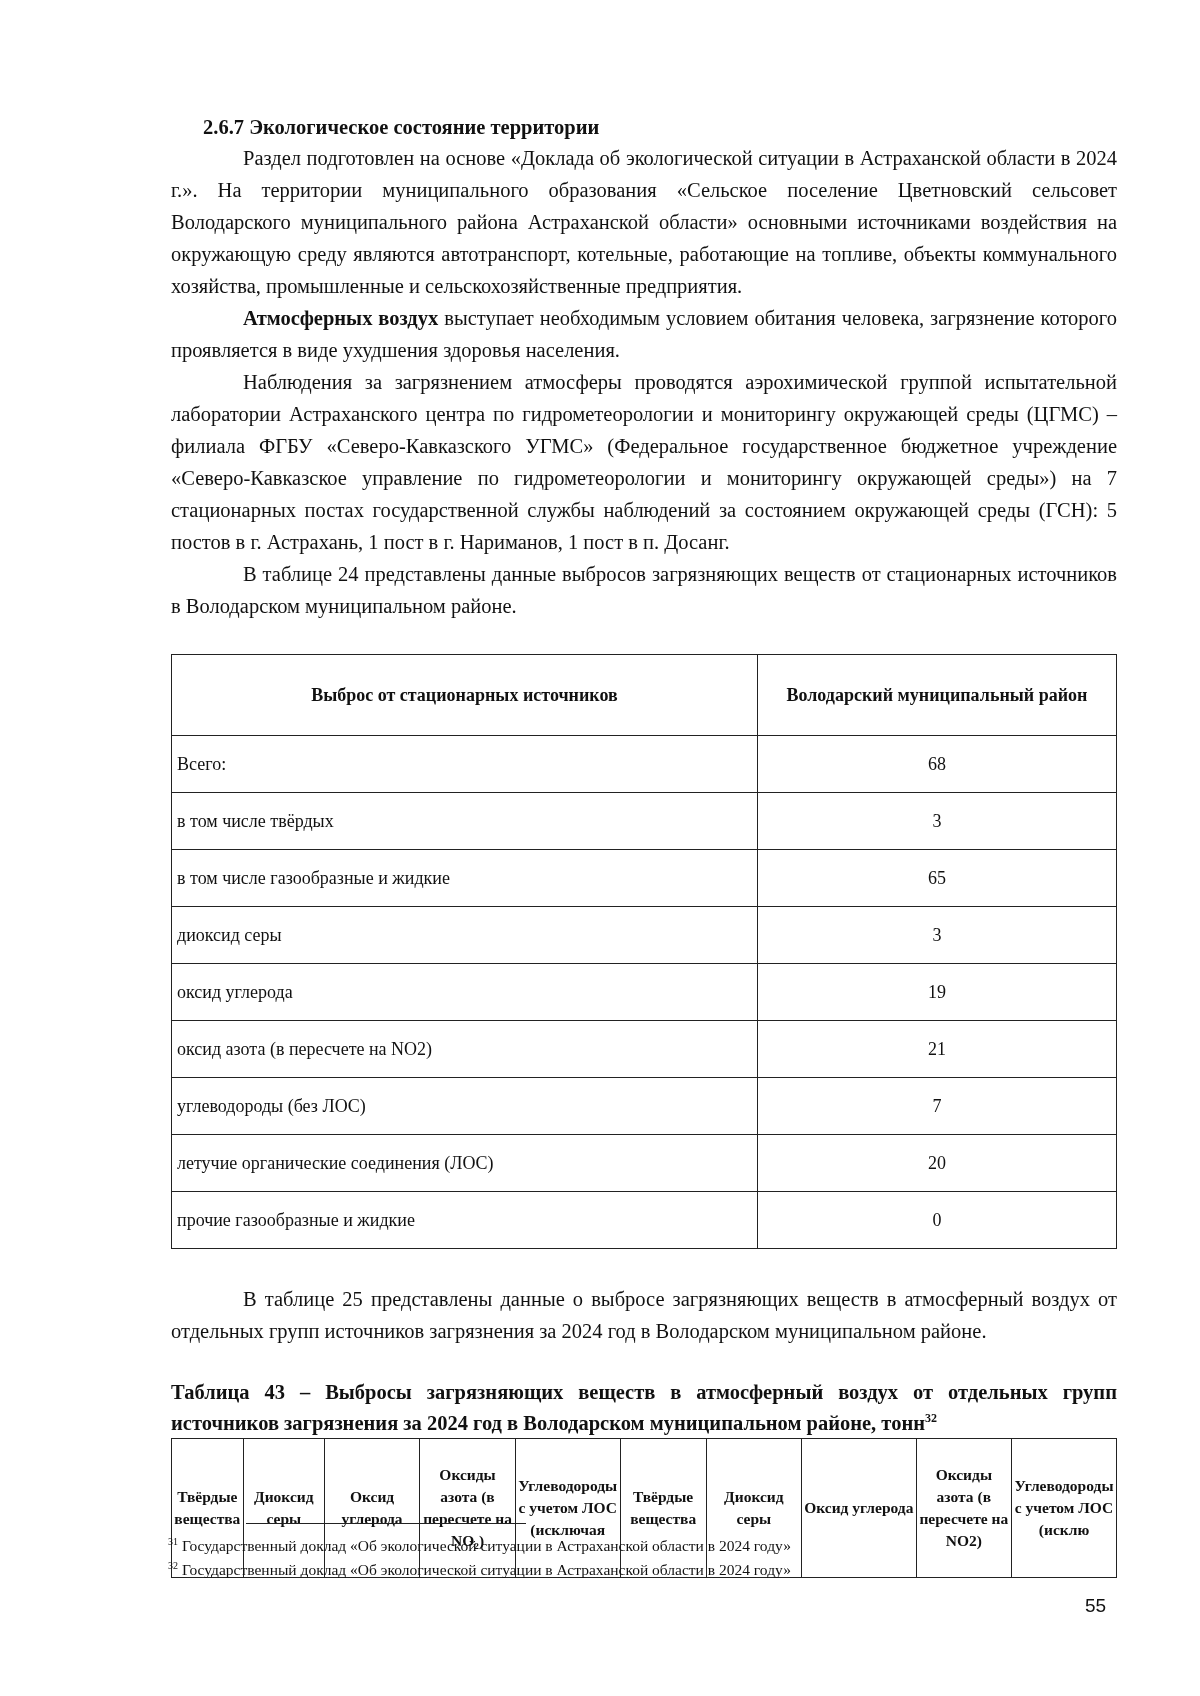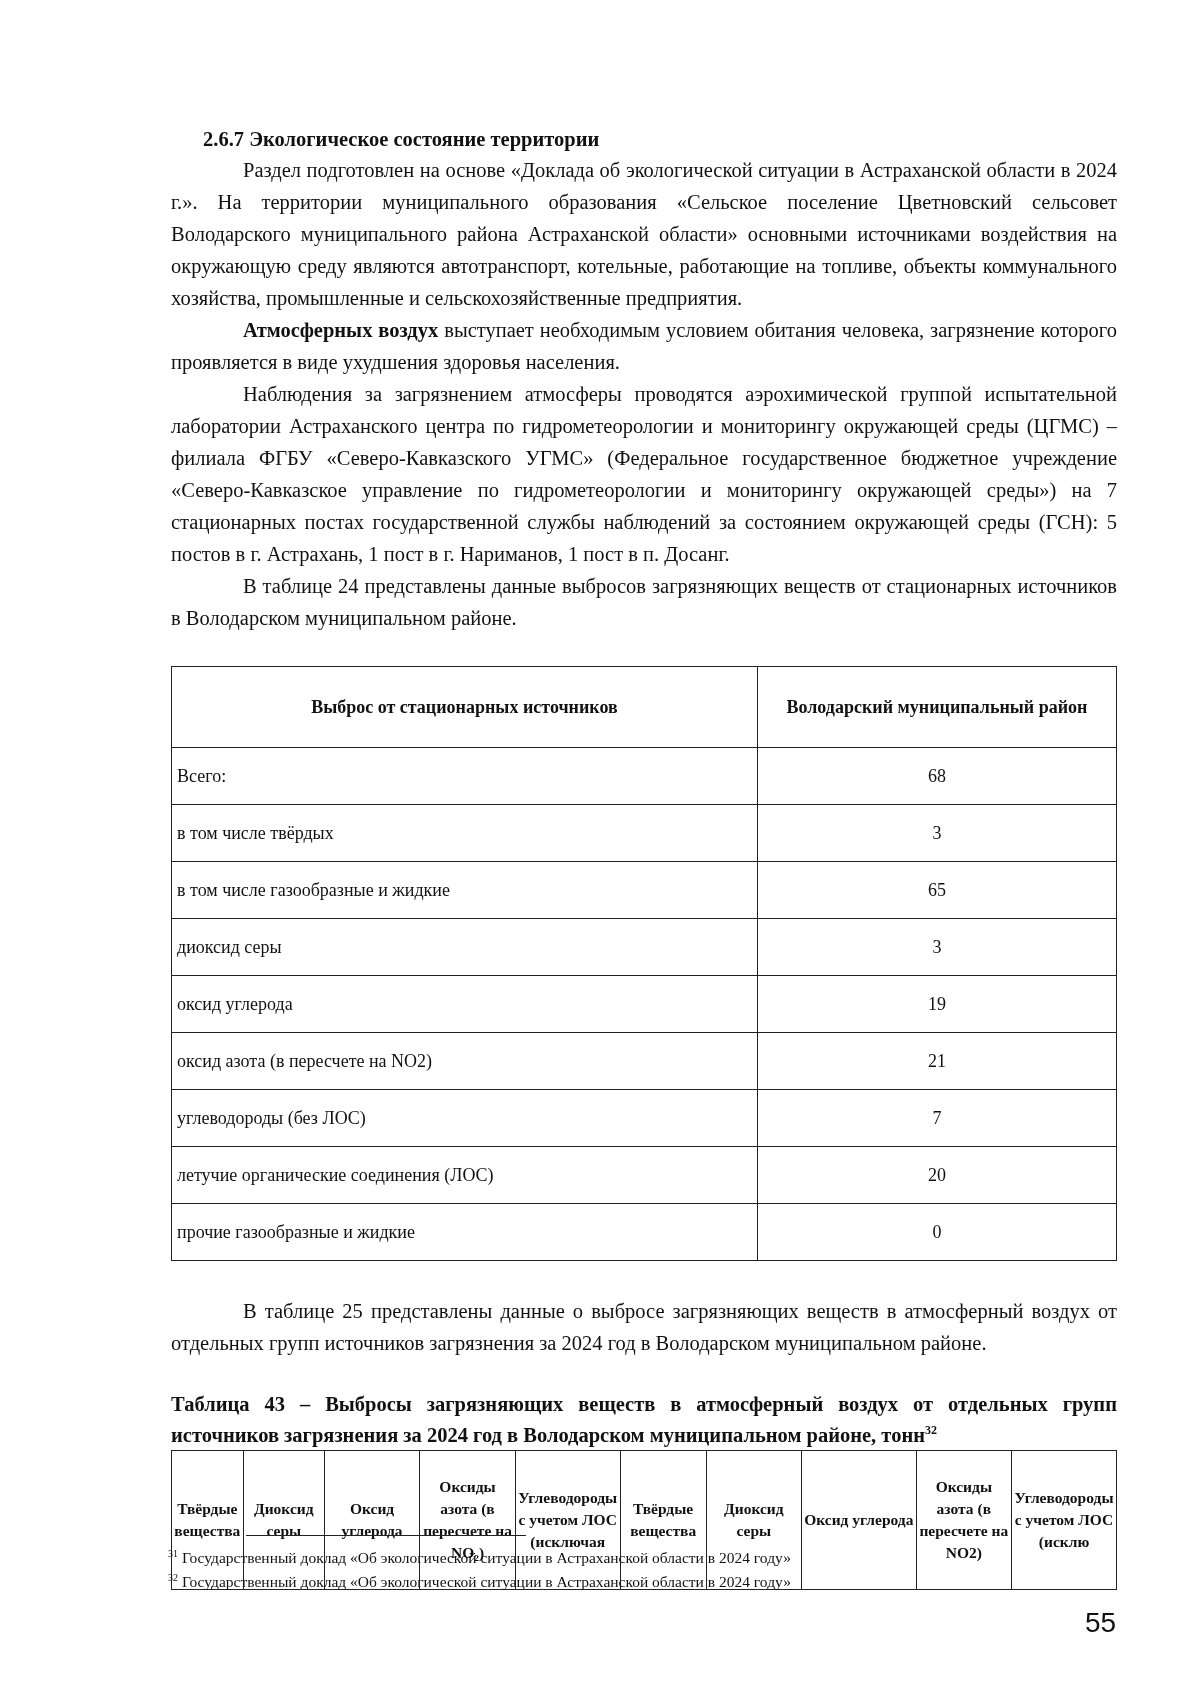--- a/index.html
+++ b/index.html
@@ -1,21 +1,21 @@
 <!DOCTYPE html>
 <html><head>
   <meta charset="utf-8">
   <style>
     html, body { margin: 0; padding: 0; background: #ffffff; }
     body {
       width: 1200px; height: 1696px; position: relative; overflow: hidden;
       font-family: "Liberation Serif", "DejaVu Serif", serif;
       color: #111;
     }
-    .page { position: absolute; left: 0; top: 12px; width: 1200px; height: 1308px; }
+    .page { position: absolute; left: 0; top: 0; width: 1200px; height: 1308px; }
     .content { position: absolute; left: 171px; top: 112px; width: 946px; }
     .heading {
       font-weight: bold; font-size: 20.5px; margin: 0 0 0 32px; line-height: 30px;
     }
     p.para {
       margin: 0; font-size: 20.5px; line-height: 32px; text-align: justify;
       text-indent: 72px;
     }
     p.para b { font-weight: bold; }
     .caption {
@@ -34,21 +34,21 @@
     .t25 .group th { height: 48px; }
     .t25 .cols th { height: 138px; vertical-align: middle; font-size: 15.5px; }
     .footnote-line {
       position: absolute; left: 246px; top: 1523px; width: 280px; height: 0;
       border-top: 1.5px solid #222;
     }
     .footnotes { position: absolute; left: 168px; top: 1532px; font-size: 15.5px; line-height: 20px; }
     .footnotes sup { font-size: 10px; }
     .page-number {
       position: absolute; left: 1085px; top: 1595px;
-      font-family: "Liberation Sans", "DejaVu Sans", sans-serif; font-size: 28px;
+      font-family: "Liberation Sans", "DejaVu Sans", sans-serif; font-size: 19px;
     }
   </style>
 </head>
 <body>
 
 <div class="page">
   <div class="content">
     <div class="heading">2.6.7 Экологическое состояние территории</div>
     <p class="para">Раздел подготовлен на основе «Доклада об экологической ситуации в Астраханской области в 2024 г.». На территории муниципального образования «Сельское поселение Цветновский сельсовет Володарского муниципального района Астраханской области» основными источниками воздействия на окружающую среду являются автотранспорт, котельные, работающие на топливе, объекты коммунального хозяйства, промышленные и сельскохозяйственные предприятия.</p>
     <p class="para"><b>Атмосферных воздух</b><span> выступает необходимым условием обитания человека, </span><span>загрязнение которого проявляется в виде ухудшения здоровья населения.</span></p>

